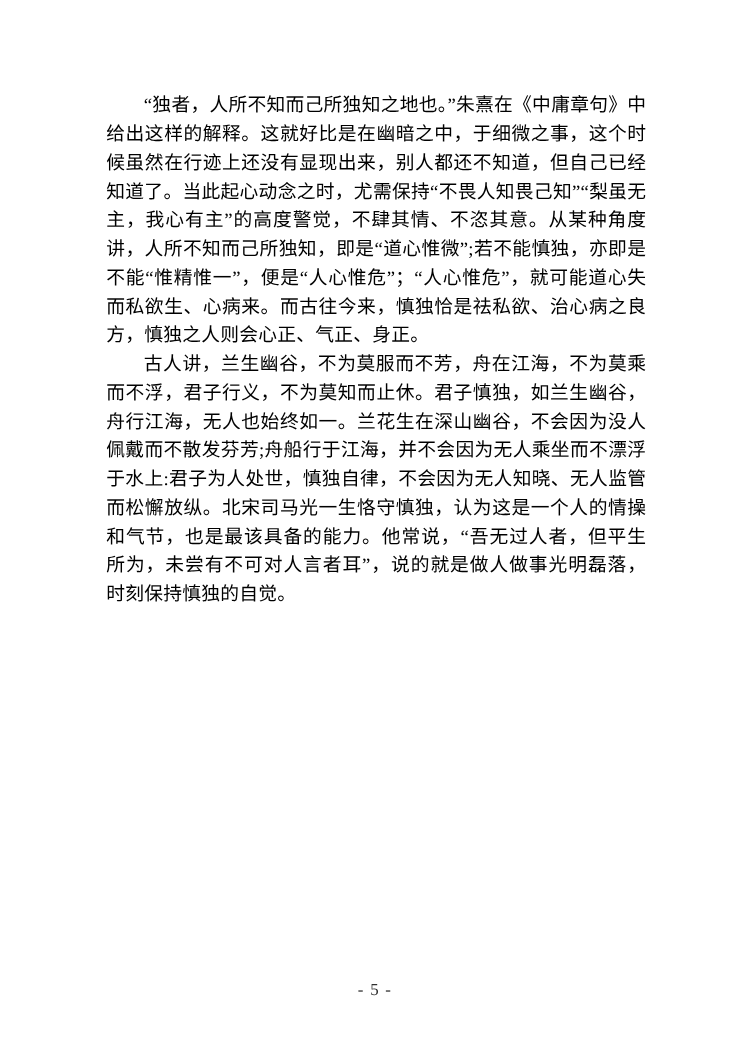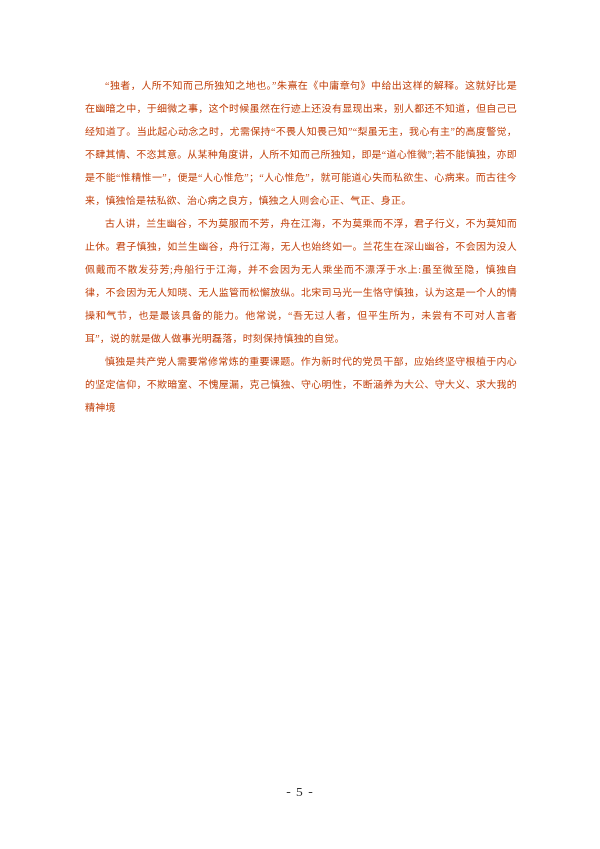--- a/index.html
+++ b/index.html
@@ -17,23 +17,23 @@
   }
   .text-block {
     position: absolute;
     left: 85px;
     top: 74px;
     width: 432px;
   }
   .text-block p {
     margin: 0;
     padding: 0;
-    font-size: 10px;
+    font-size: 15px;
     line-height: 23px;
-    color: #c2410c;
+    color: #000000;
     text-indent: 2em;
     text-align: justify;
     text-justify: inter-ideograph;
     letter-spacing: 0.2px;
     word-break: break-all;
   }
   .page-number {
     position: absolute;
     left: 0;
     top: 784px;
@@ -44,17 +44,16 @@
     letter-spacing: 1px;
     font-family: "Liberation Serif", "DejaVu Serif", serif;
   }
 </style>
 </head>
 <body>
 
 <div class="page">
   <div class="text-block">
     <p>“独者，人所不知而己所独知之地也。”朱熹在《中庸章句》中给出这样的解释。这就好比是在幽暗之中，于细微之事，这个时候虽然在行迹上还没有显现出来，别人都还不知道，但自己已经知道了。当此起心动念之时，尤需保持“不畏人知畏己知”“梨虽无主，我心有主”的高度警觉，不肆其情、不恣其意。从某种角度讲，人所不知而己所独知，即是“道心惟微”;若不能慎独，亦即是不能“惟精惟一”，便是“人心惟危”；“人心惟危”，就可能道心失而私欲生、心病来。而古往今来，慎独恰是祛私欲、治心病之良方，慎独之人则会心正、气正、身正。</p>
-    <p>古人讲，兰生幽谷，不为莫服而不芳，舟在江海，不为莫乘而不浮，君子行义，不为莫知而止休。君子慎独，如兰生幽谷，舟行江海，无人也始终如一。兰花生在深山幽谷，不会因为没人佩戴而不散发芬芳;舟船行于江海，并不会因为无人乘坐而不漂浮于水上:虽至微至隐，慎独自律，不会因为无人知晓、无人监管而松懈放纵。北宋司马光一生恪守慎独，认为这是一个人的情操和气节，也是最该具备的能力。他常说，“吾无过人者，但平生所为，未尝有不可对人言者耳”，说的就是做人做事光明磊落，时刻保持慎独的自觉。</p>
-    <p>慎独是共产党人需要常修常炼的重要课题。作为新时代的党员干部，应始终坚守根植于内心的坚定信仰，不欺暗室、不愧屋漏，克己慎独、守心明性，不断涵养为大公、守大义、求大我的精神境</p>
+    <p>古人讲，兰生幽谷，不为莫服而不芳，舟在江海，不为莫乘而不浮，君子行义，不为莫知而止休。君子慎独，如兰生幽谷，舟行江海，无人也始终如一。兰花生在深山幽谷，不会因为没人佩戴而不散发芬芳;舟船行于江海，并不会因为无人乘坐而不漂浮于水上:君子为人处世，慎独自律，不会因为无人知晓、无人监管而松懈放纵。北宋司马光一生恪守慎独，认为这是一个人的情操和气节，也是最该具备的能力。他常说，“吾无过人者，但平生所为，未尝有不可对人言者耳”，说的就是做人做事光明磊落，时刻保持慎独的自觉。</p>
   </div>
   <div class="page-number">- 5 -</div>
 </div>
 
 </body></html>

